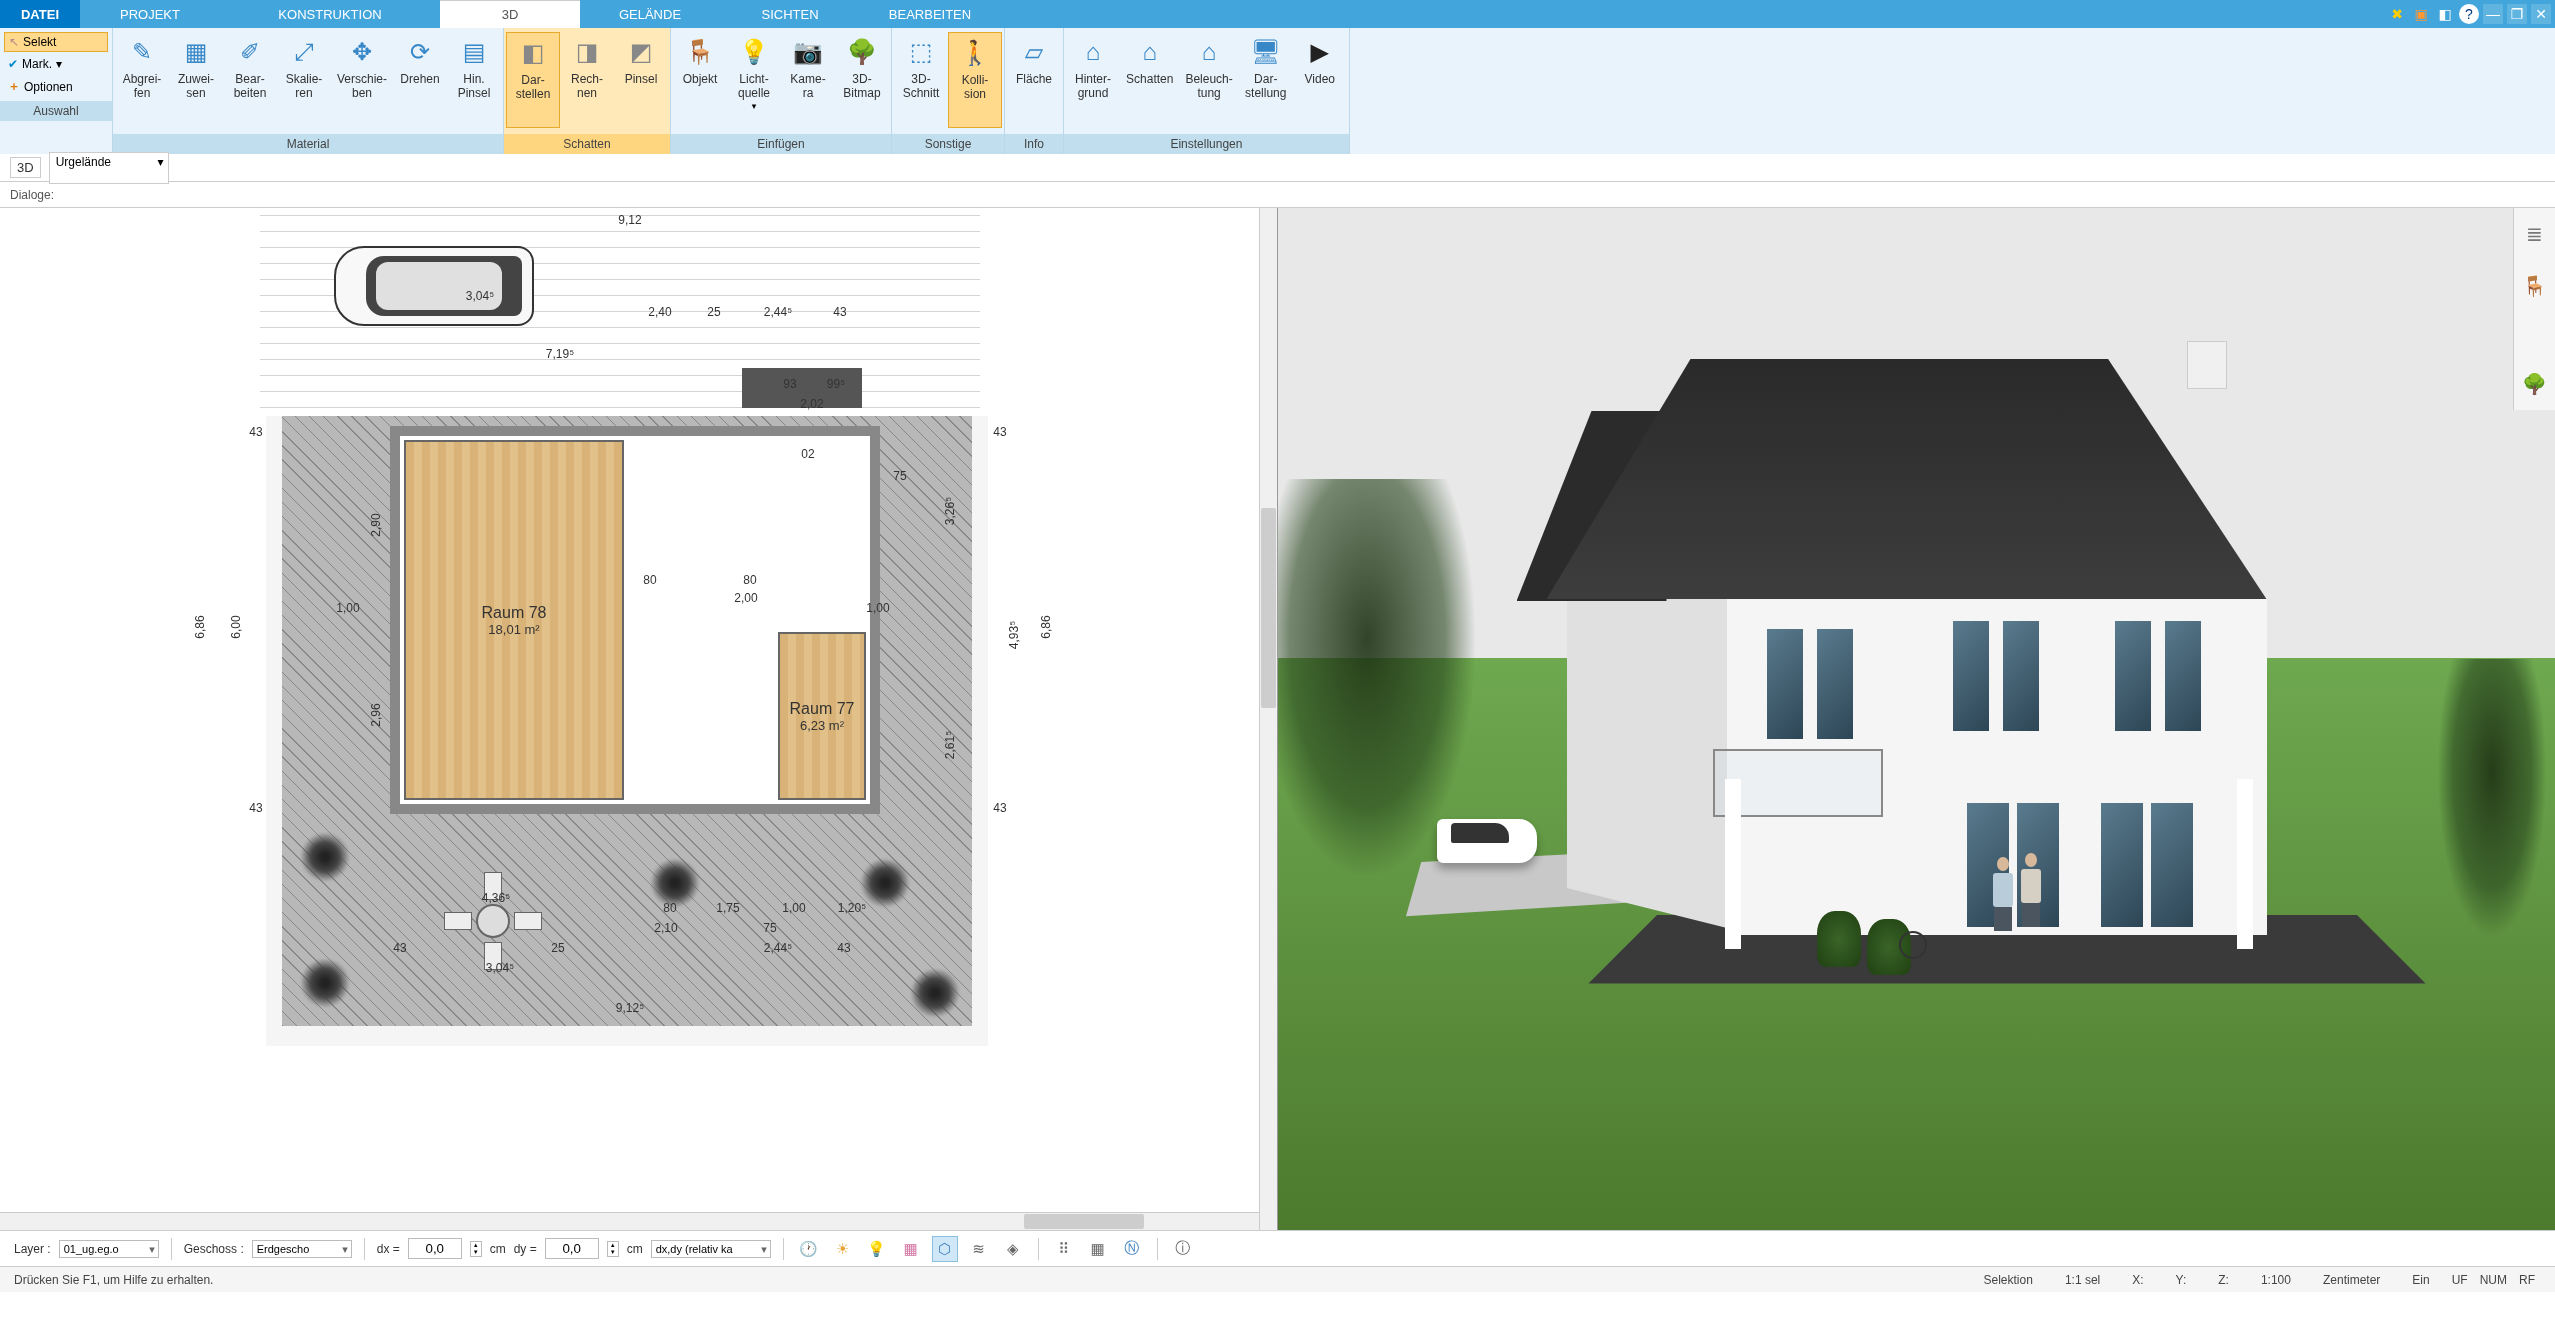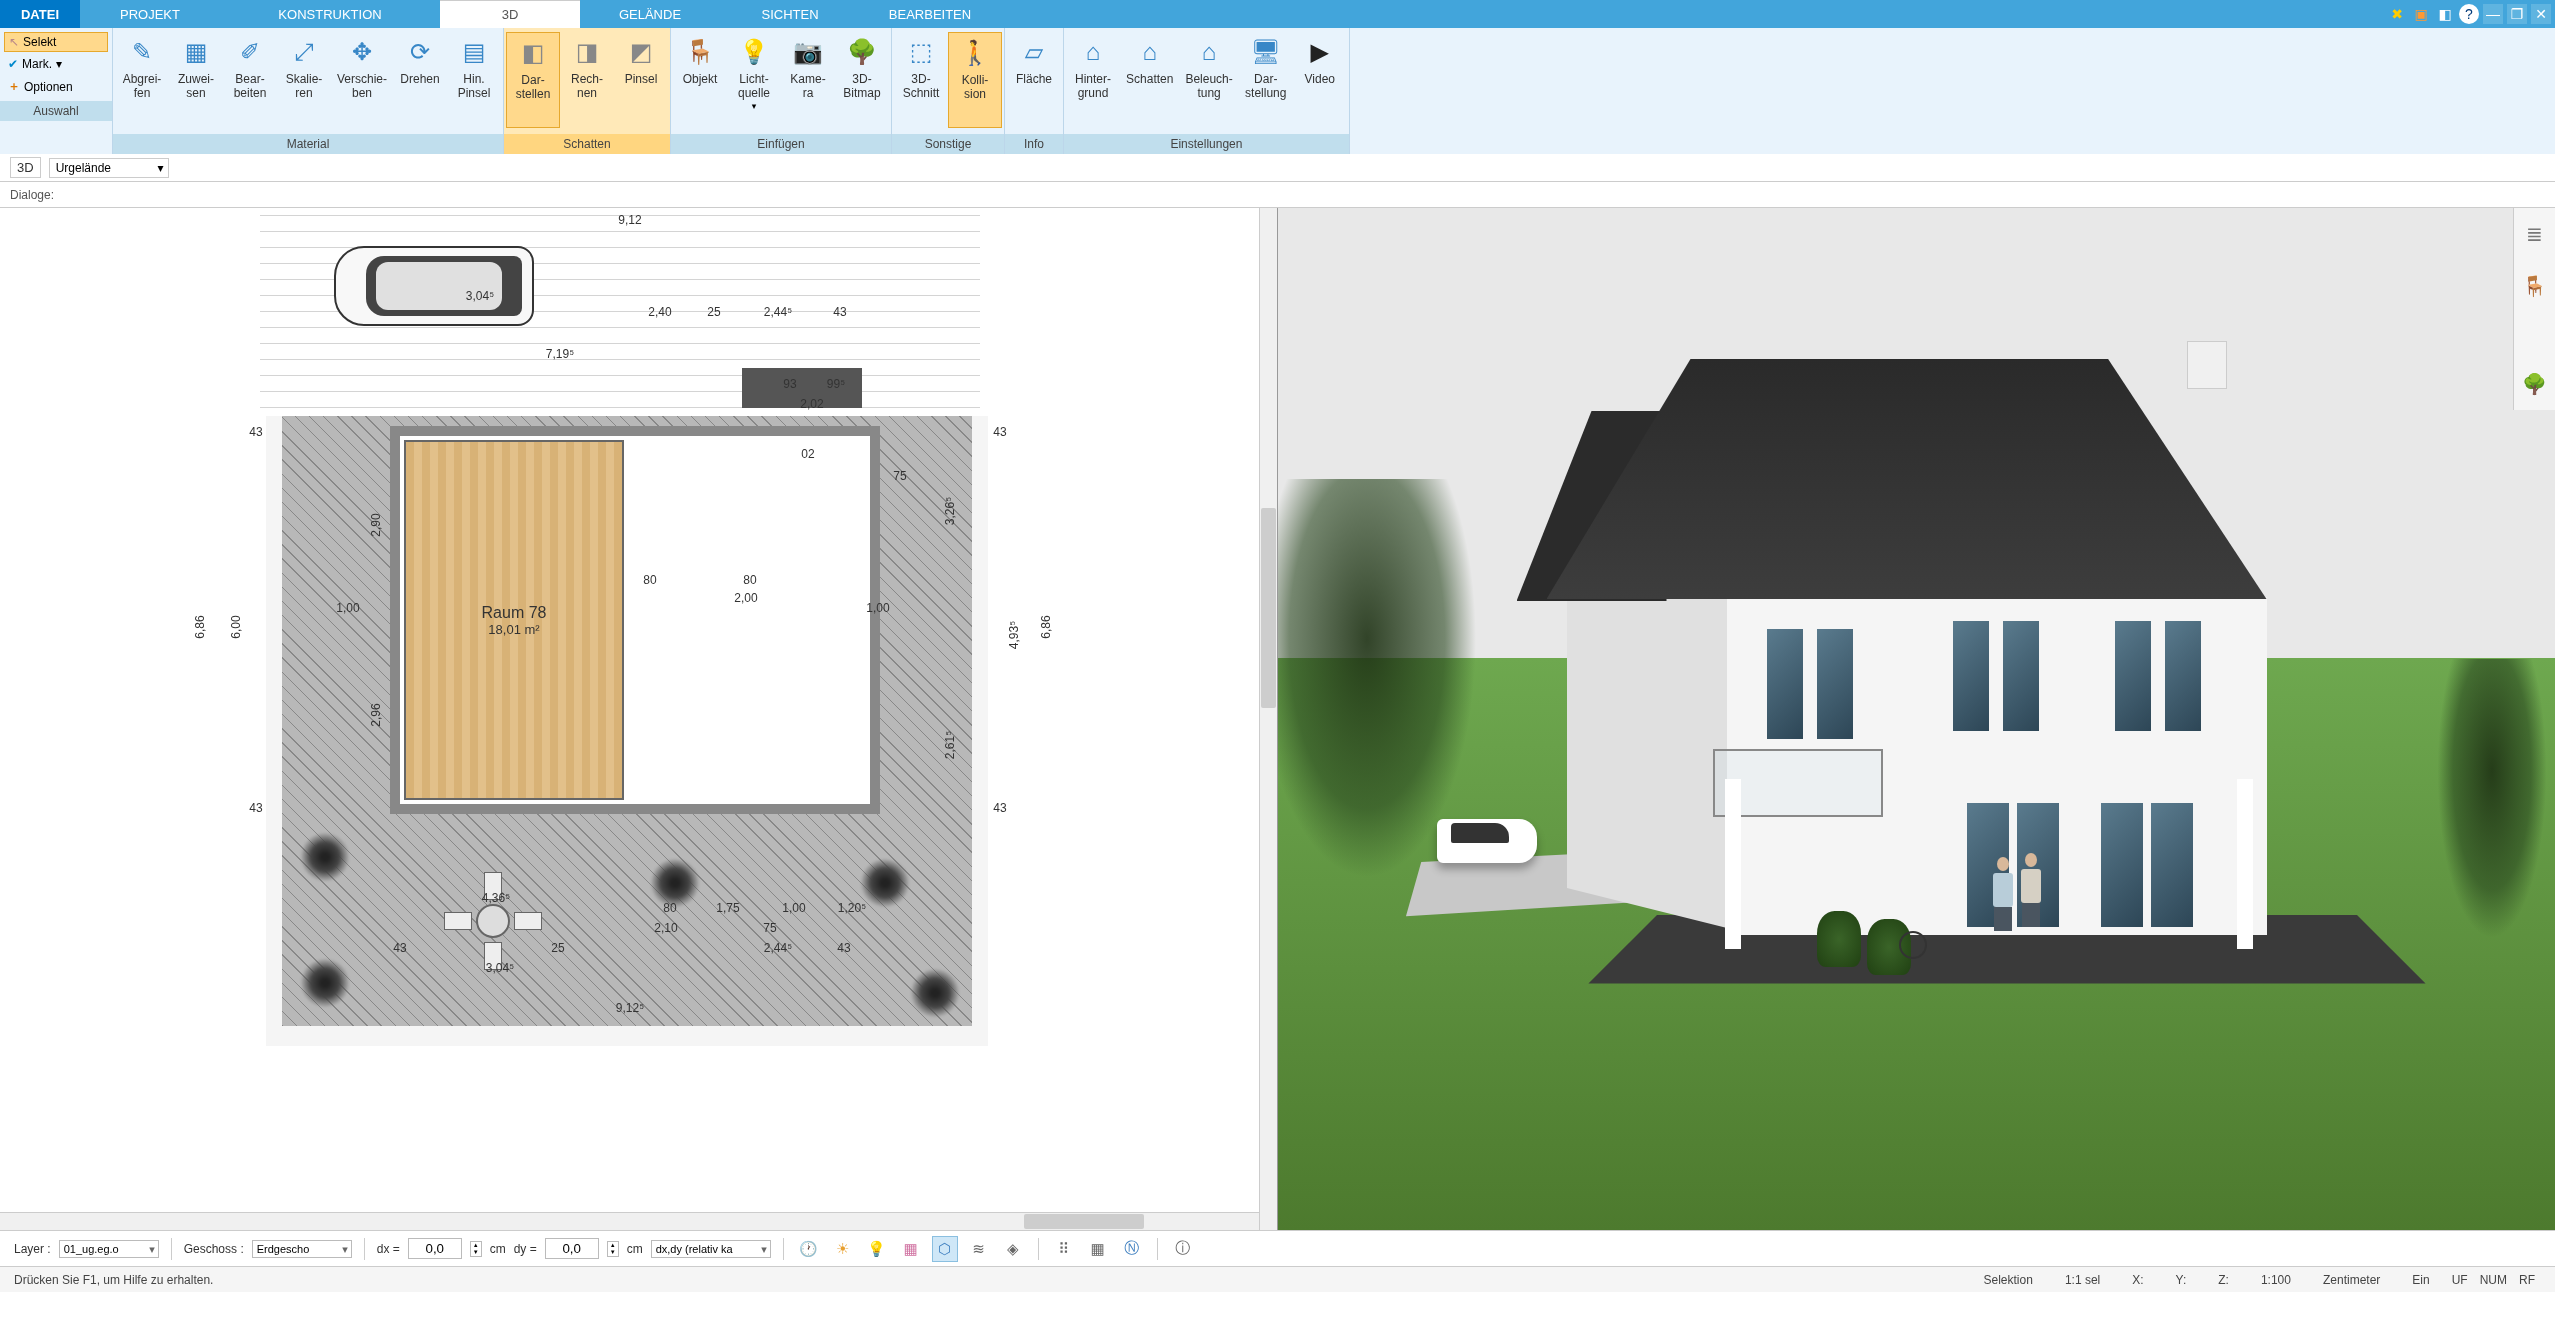--- a/index.html
+++ b/index.html
@@ -27,21 +27,21 @@
 .ribbon-icon { width: 36px; height: 36px; margin-bottom: 2px; display: flex; align-items: center; justify-content: center; font-size: 24px; color: #3887c7; }
 .ribbon-text { font-size: 12px; color: #333; text-align: center; line-height: 1.2; white-space: pre-line; }
 
 .auswahl-group { width: 113px; }
 .auswahl-body { display: flex; flex-direction: column; gap: 3px; padding: 4px; }
 .auswahl-btn { display: flex; align-items: center; gap: 4px; padding: 2px 4px; font-size: 12px; cursor: pointer; }
 .auswahl-btn.selekt { background: #ffd98c; border: 1px solid #e6a82d; }
 
 .subbar { display: flex; align-items: center; height: 28px; border-bottom: 1px solid #ccc; padding: 0 10px; gap: 8px; background: #fff; }
 .subbar-label { font-size: 13px; color: #333; padding: 2px 6px; }
-.subbar-select { border: 1px solid #ccc; padding: 2px 20px 2px 6px; font-size: 12px; background: #fff; position: relative; min-width: 120px; }
+.subbar-select { border: 1px solid #ccc; padding: 2px 20px 14px 6px; font-size: 12px; background: #fff; position: relative; min-width: 120px; }
 .subbar-select::after { content: '▾'; position: absolute; right: 4px; }
 
 .dialog-bar { height: 26px; border-bottom: 1px solid #ccc; display: flex; align-items: center; padding: 0 10px; font-size: 12px; color: #555; }
 
 .main-content { display: flex; height: 1022px; position: relative; }
 .view-pane { flex: 1; position: relative; background: #fff; overflow: hidden; }
 .view-pane.plan { border-right: 1px solid #999; }
 
 .floorplan { position: absolute; top: 0; left: 180px; width: 850px; height: 1020px; }
 
@@ -323,20 +323,24 @@
       <div class="pavers2" style="left:102px;top:208px;width:690px;height:610px"></div>
       <div class="lawn-border" style="left:86px;top:208px;width:16px;height:610px"></div>
       <div class="lawn-border" style="left:792px;top:208px;width:16px;height:610px"></div>
       <div class="lawn-border" style="left:86px;top:818px;width:722px;height:20px"></div>
 
       <div class="house-outline" style="left:210px;top:218px;width:490px;height:388px"></div>
 
       <div class="room" style="left:224px;top:232px;width:220px;height:360px">
         <div class="room-label">Raum 78</div>
         <div class="room-area">18,01 m²</div>
+      </div>
+      <div class="room" style="left:598px;top:424px;width:88px;height:168px">
+        <div class="room-label">Raum 77</div>
+        <div class="room-area">6,23 m²</div>
       </div>
 
       <div class="bush" style="left:120px;top:624px"></div>
       <div class="bush" style="left:120px;top:750px"></div>
       <div class="bush" style="left:470px;top:650px"></div>
       <div class="bush" style="left:680px;top:650px"></div>
       <div class="bush" style="left:730px;top:760px"></div>
 
       <div style="position:absolute;left:268px;top:668px;width:90px;height:90px">
         <div style="position:absolute;left:28px;top:28px;width:34px;height:34px;background:#ddd;border:2px solid #666;border-radius:50%"></div>

